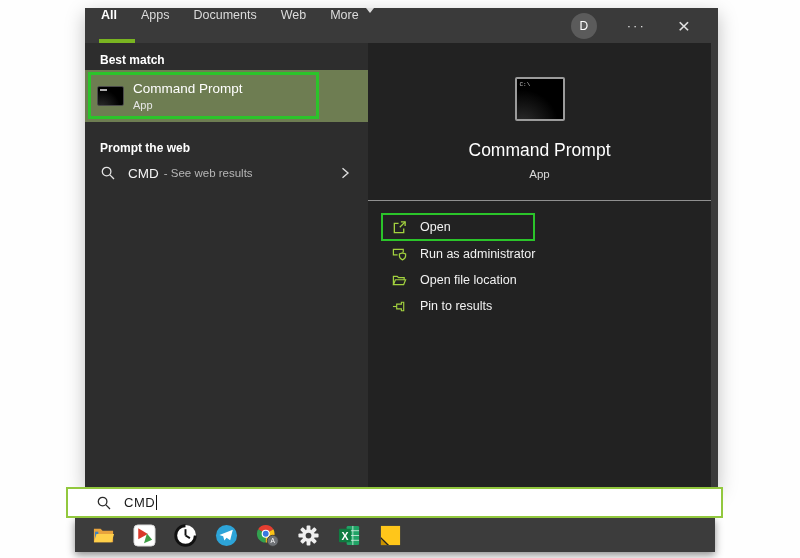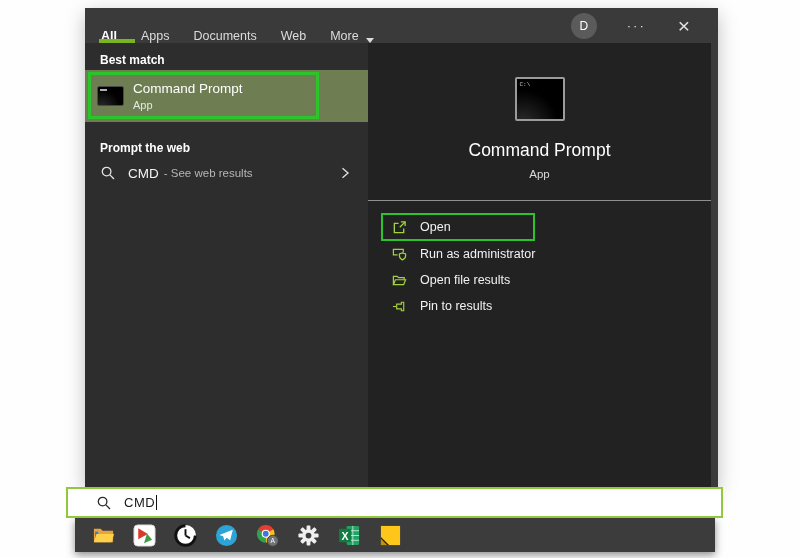--- a/index.html
+++ b/index.html
@@ -8,21 +8,21 @@
   .stage { position:relative; width:800px; height:558px; background:#fefefe; overflow:hidden; }
 
   
   .window { position:absolute; left:85px; top:8px; width:633px; height:479px;
             background:#2d2d2d; box-shadow:0 6px 18px rgba(0,0,0,.25); }
   .window-edge-right { position:absolute; right:0; top:0; bottom:0; width:7px; background:#3a3a3a; }
 
   
   .tabbar { position:absolute; left:0; top:0; width:100%; height:35px; background:#3a3a3a;
             display:flex; align-items:center; padding:0 14px 0 16px; z-index:3; }
-  .tab { position:relative; height:35px; display:flex; align-items:flex-end; margin-right:24px;
+  .tab { position:relative; height:35px; display:flex; align-items:flex-start; margin-right:24px;
          font-size:12.5px; color:#dcdcdc; cursor:default; }
   .tab.active { color:#fff; font-weight:bold; }
   .tab.active .tab-underline { position:absolute; left:-2px; bottom:0; width:36px; height:4px; background:#79b421; }
   .dropdown-arrow { display:inline-block; width:0; height:0; margin-left:7px;
                     border-left:4.5px solid transparent; border-right:4.5px solid transparent;
                     border-top:5px solid #dcdcdc; }
   .tab-spacer { flex:1; }
   .avatar { width:26px; height:26px; border-radius:50%; background:#5b5b5b; color:#fff;
             font-size:12px; display:flex; align-items:center; justify-content:center; margin-right:30px; }
   .ellipsis { color:#e2e2e2; font-size:13px; letter-spacing:2px; margin-right:32px; }
@@ -167,21 +167,21 @@
             <path d="M11.2 6.2 l3.3 1.1 v2.4 c0 2.5 -3.3 4 -3.3 4 s-3.3 -1.5 -3.3 -4 V7.3 z"></path>
           </svg>
           <span class="label">Run as administrator</span>
         </div>
 
         <div class="action-row">
           <svg width="15" height="15" viewBox="0 0 16 16" fill="none" stroke="#a3d23f" stroke-width="1.3">
             <path d="M1.5 12.5 V3.5 h4 l1.5 1.5 h6 v2.2"></path>
             <path d="M1.5 12.5 l2.1 -5.3 h10.9 l-2.1 5.3 z"></path>
           </svg>
-          <span class="label">Open file results</span>
+          <span class="label">Open file location</span>
         </div>
 
 
         <div class="action-row">
           <svg width="15" height="15" viewBox="0 0 16 16" fill="none" stroke="#a3d23f" stroke-width="1.2">
             <path d="M1 8 h4"></path>
             <path d="M5 5.5 h5 v-2 h2.5 v9 H10 v-2 H5 z"></path>
           </svg>
           <span class="label">Pin to results</span>
         </div>

